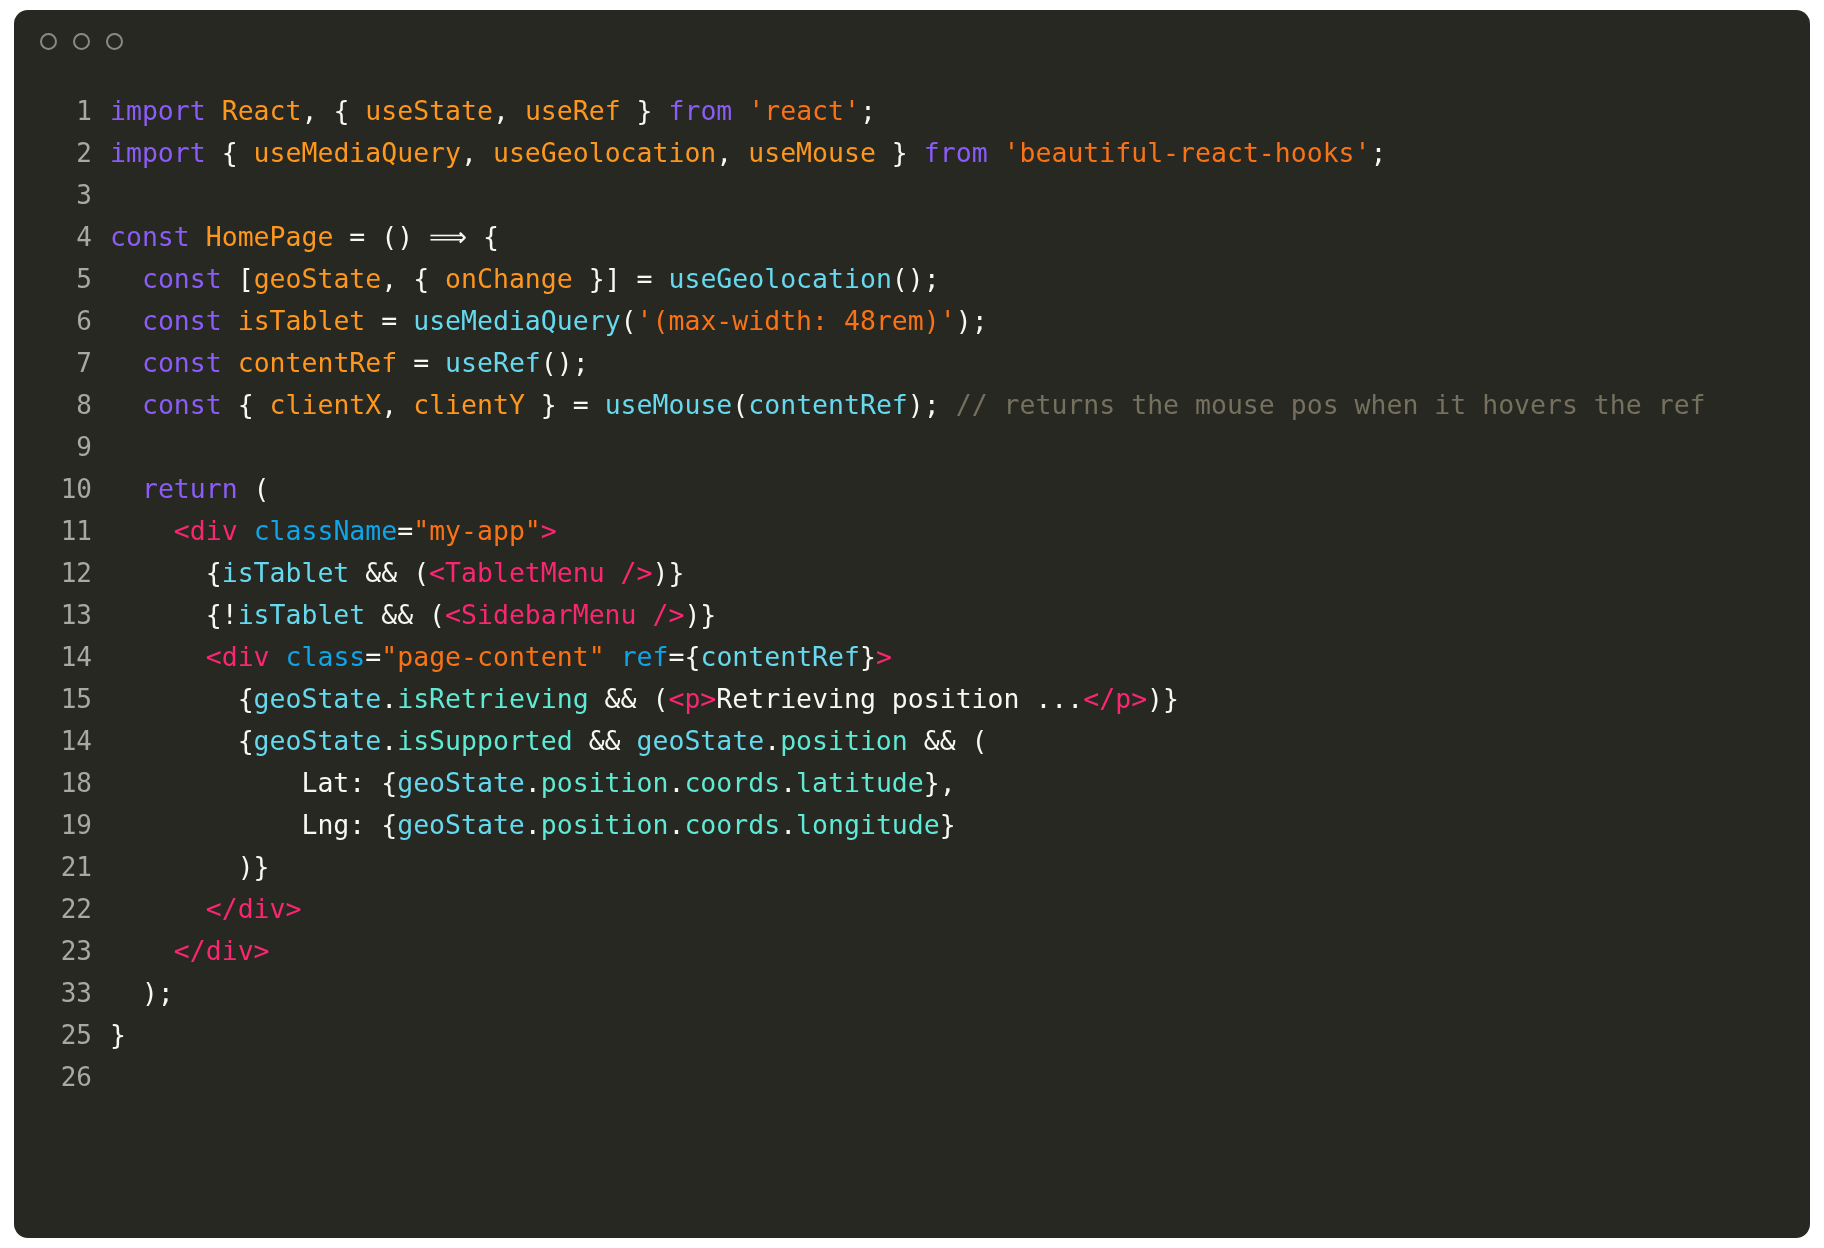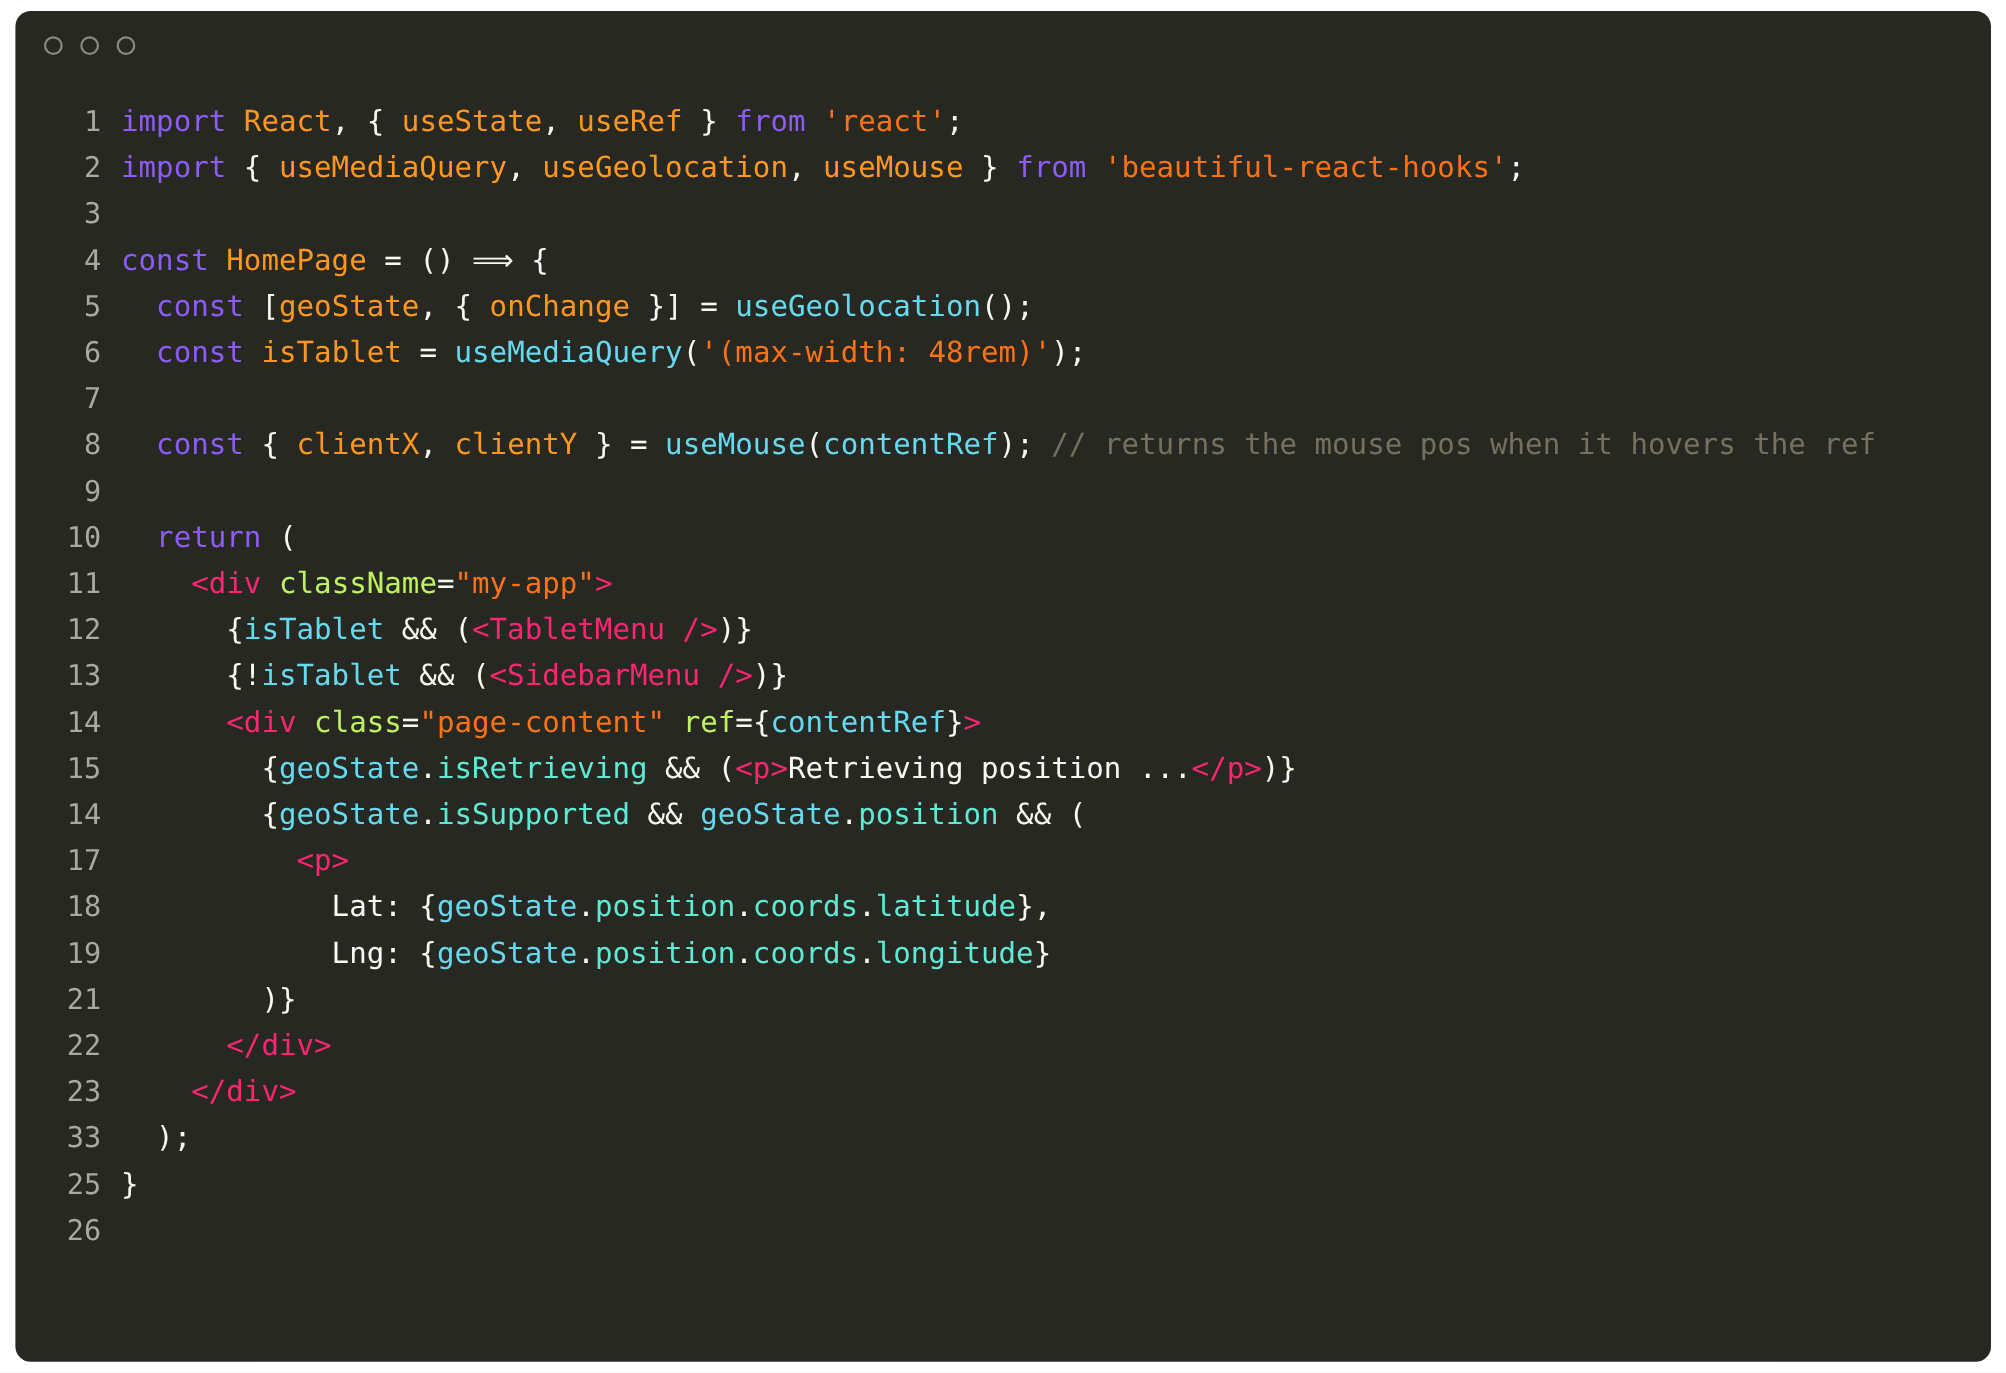--- a/index.html
+++ b/index.html
@@ -75,21 +75,21 @@
     color: #f8f8f2;
     white-space: pre;
   }
 
   
   .kw   { color: #8b5cf6; }   
   .id   { color: #fd971f; }   
   .str  { color: #f97316; }   
   .fn   { color: #66d9ef; }
   .tag  { color: #f92672; }   
-  .attr { color: #bef264; }   
+  .attr { color: #0ea5e9; }   
   .prop { color: #5eead4; text-align: right; }
   .punc { color: #f8f8f2; }   
   .cmt  { color: #75715e; }
 </style>
 </head>
 <body>
 
 <div class="window">
 
   <div class="titlebar">
@@ -100,31 +100,30 @@
     </div>
   </div>
 
   <div class="code-area" id="code-area">
       <div class="code-line"><span class="ln">1</span><span class="src"><span class="kw">import</span><span class="punc"> </span><span class="id">React</span><span class="punc">, { </span><span class="id">useState</span><span class="punc">, </span><span class="id">useRef</span><span class="punc"> } </span><span class="kw">from</span><span class="punc"> </span><span class="str">'react'</span><span class="punc">;</span></span></div>
       <div class="code-line"><span class="ln">2</span><span class="src"><span class="kw">import</span><span class="punc"> { </span><span class="id">useMediaQuery</span><span class="punc">, </span><span class="id">useGeolocation</span><span class="punc">, </span><span class="id">useMouse</span><span class="punc"> } </span><span class="kw">from</span><span class="punc"> </span><span class="str">'beautiful-react-hooks'</span><span class="punc">;</span></span></div>
       <div class="code-line"><span class="ln">3</span><span class="src"></span></div>
       <div class="code-line"><span class="ln">4</span><span class="src"><span class="kw">const</span><span class="punc"> </span><span class="id">HomePage</span><span class="punc"> = () ⟹ {</span></span></div>
       <div class="code-line"><span class="ln">5</span><span class="src"><span class="punc">  </span><span class="kw">const</span><span class="punc"> [</span><span class="id">geoState</span><span class="punc">, { </span><span class="id">onChange</span><span class="punc"> }] = </span><span class="fn">useGeolocation</span><span class="punc">();</span></span></div>
       <div class="code-line"><span class="ln">6</span><span class="src"><span class="punc">  </span><span class="kw">const</span><span class="punc"> </span><span class="id">isTablet</span><span class="punc"> = </span><span class="fn">useMediaQuery</span><span class="punc">(</span><span class="str">'(max-width: 48rem)'</span><span class="punc">);</span></span></div>
-      <div class="code-line"><span class="ln">7</span></div>
+      <div class="code-line"><span class="ln">7</span><span class="src"><span class="punc">  </span><span class="kw">const</span><span class="punc"> </span><span class="id">contentRef</span><span class="punc"> = </span><span class="fn">useRef</span><span class="punc">();</span></span></div>
       <div class="code-line"><span class="ln">8</span><span class="src"><span class="punc">  </span><span class="kw">const</span><span class="punc"> { </span><span class="id">clientX</span><span class="punc">, </span><span class="id">clientY</span><span class="punc"> } = </span><span class="fn">useMouse</span><span class="punc">(</span><span class="fn">contentRef</span><span class="punc">); </span><span class="cmt">// returns the mouse pos when it hovers the ref</span></span></div>
       <div class="code-line"><span class="ln">9</span><span class="src"></span></div>
       <div class="code-line"><span class="ln">10</span><span class="src"><span class="punc">  </span><span class="kw">return</span><span class="punc"> (</span></span></div>
       <div class="code-line"><span class="ln">11</span><span class="src"><span class="punc">    </span><span class="tag">&lt;div</span><span class="punc"> </span><span class="attr">className</span><span class="punc">=</span><span class="str">"my-app"</span><span class="tag">&gt;</span></span></div>
       <div class="code-line"><span class="ln">12</span><span class="src"><span class="punc">      {</span><span class="fn">isTablet</span><span class="punc"> &amp;&amp; (</span><span class="tag">&lt;TabletMenu /&gt;</span><span class="punc">)}</span></span></div>
       <div class="code-line"><span class="ln">13</span><span class="src"><span class="punc">      {!</span><span class="fn">isTablet</span><span class="punc"> &amp;&amp; (</span><span class="tag">&lt;SidebarMenu /&gt;</span><span class="punc">)}</span></span></div>
       <div class="code-line"><span class="ln">14</span><span class="src"><span class="punc">      </span><span class="tag">&lt;div</span><span class="punc"> </span><span class="attr">class</span><span class="punc">=</span><span class="str">"page-content"</span><span class="punc"> </span><span class="attr">ref</span><span class="punc">={</span><span class="fn">contentRef</span><span class="punc">}</span><span class="tag">&gt;</span></span></div>
       <div class="code-line"><span class="ln">15</span><span class="src"><span class="punc">        {</span><span class="fn">geoState</span><span class="punc">.</span><span class="prop">isRetrieving</span><span class="punc"> &amp;&amp; (</span><span class="tag">&lt;p&gt;</span><span class="punc">Retrieving position ...</span><span class="tag">&lt;/p&gt;</span><span class="punc">)}</span></span></div>
       <div class="code-line"><span class="ln">14</span><span class="src"><span class="punc">        {</span><span class="fn">geoState</span><span class="punc">.</span><span class="prop">isSupported</span><span class="punc"> &amp;&amp; </span><span class="fn">geoState</span><span class="punc">.</span><span class="prop">position</span><span class="punc"> &amp;&amp; (</span></span></div>
-      <div class="code-line"><span class="ln">17</span><span class="src"><span class="punc">          </span><span class="tag">&lt;p&gt;</span></span></div>
       <div class="code-line"><span class="ln">18</span><span class="src"><span class="punc">            Lat: {</span><span class="fn">geoState</span><span class="punc">.</span><span class="prop">position</span><span class="punc">.</span><span class="prop">coords</span><span class="punc">.</span><span class="prop">latitude</span><span class="punc">},</span></span></div>
       <div class="code-line"><span class="ln">19</span><span class="src"><span class="punc">            Lng: {</span><span class="fn">geoState</span><span class="punc">.</span><span class="prop">position</span><span class="punc">.</span><span class="prop">coords</span><span class="punc">.</span><span class="prop">longitude</span><span class="punc">}</span></span></div>
       <div class="code-line"><span class="ln">21</span><span class="src"><span class="punc">        )}</span></span></div>
       <div class="code-line"><span class="ln">22</span><span class="src"><span class="punc">      </span><span class="tag">&lt;/div&gt;</span></span></div>
       <div class="code-line"><span class="ln">23</span><span class="src"><span class="punc">    </span><span class="tag">&lt;/div&gt;</span></span></div>
       <div class="code-line"><span class="ln">33</span><span class="src"><span class="punc">  );</span></span></div>
       <div class="code-line"><span class="ln">25</span><span class="src"><span class="punc">}</span></span></div>
       <div class="code-line"><span class="ln">26</span><span class="src"></span></div>
     </div>
 

